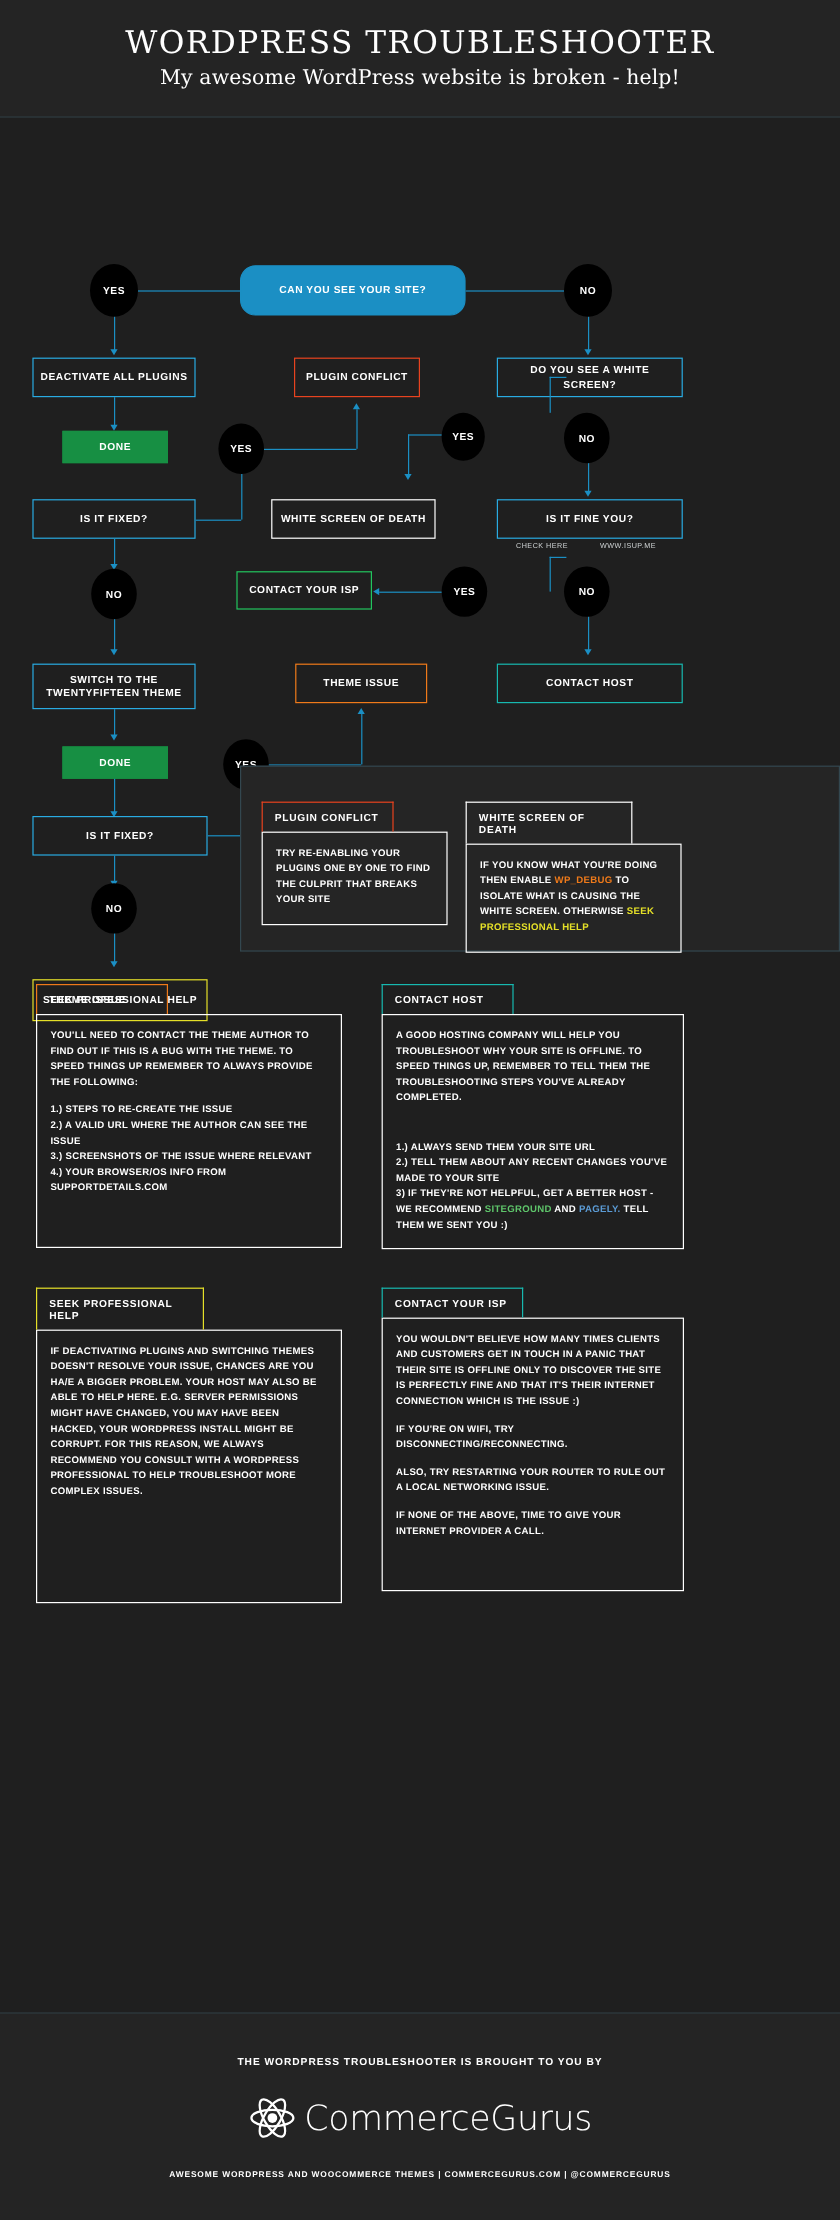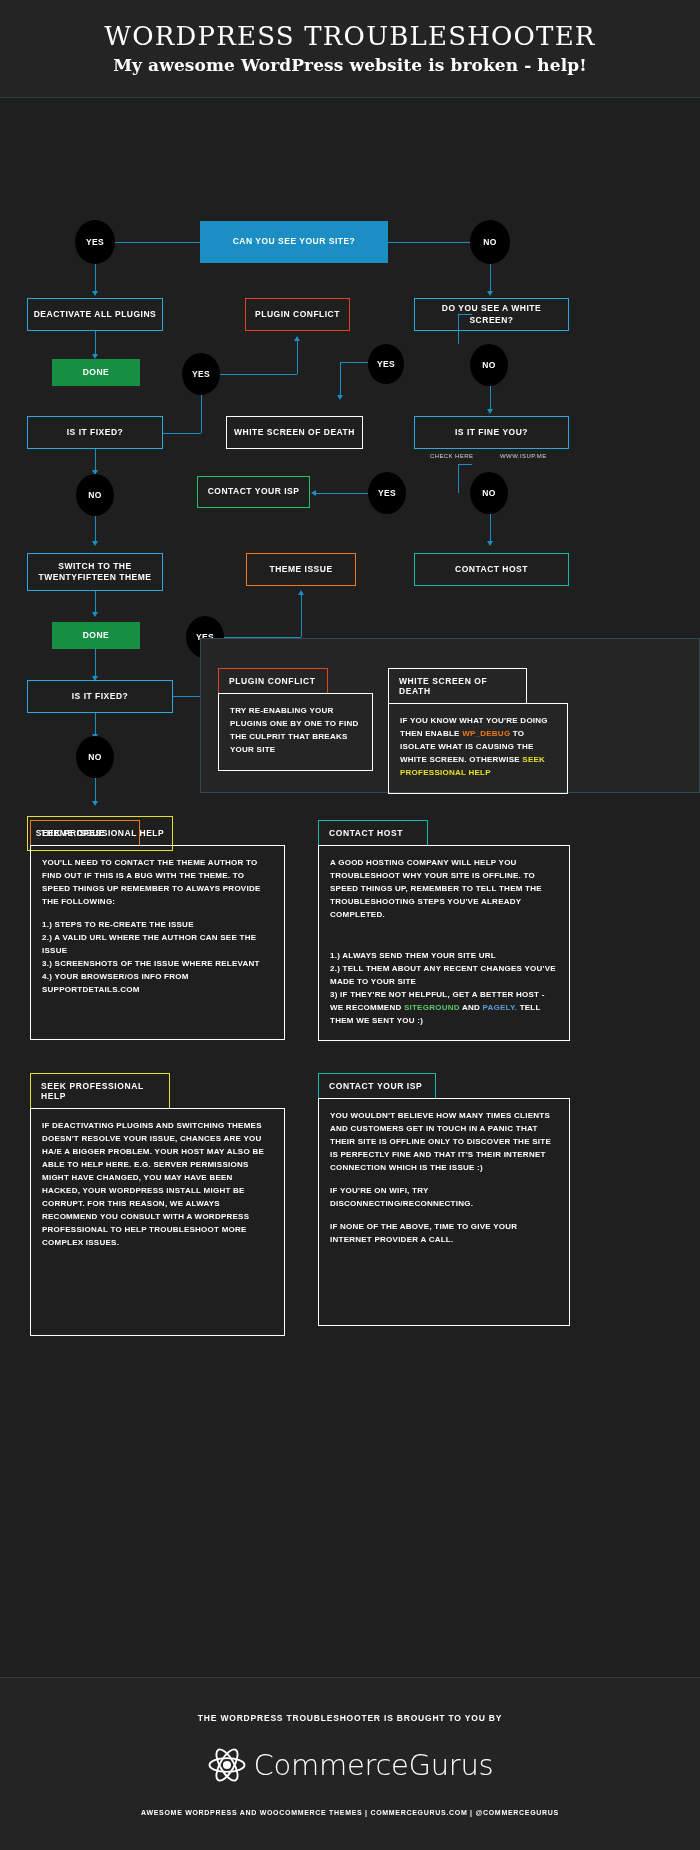--- a/index.html
+++ b/index.html
@@ -19,21 +19,21 @@
     align-items: center; justify-content: center;
     border-bottom: 1px solid #2e3a40;
   }
   #header h1 {
     font-family: "DejaVu Serif", serif;
     font-size: 26px; font-weight: 400; letter-spacing: 1.2px;
     color: #fff; line-height: 1.1;
   }
   #header h2 {
     font-family: "DejaVu Serif", serif;
-    font-size: 17px; font-weight: 700; letter-spacing: .1px;
+    font-size: 17px; font-weight: 400; letter-spacing: .1px;
     color: #fff; margin-top: 5px;
   }
 
   
   #flow { position: relative; height: 536px; }
   #flow .node {
     position: absolute; display: flex; align-items: center;
     justify-content: center; text-align: center;
     font-size: 8.5px; font-weight: 700; letter-spacing: .5px;
     line-height: 1.35; padding: 2px 4px;
@@ -136,21 +136,21 @@
 <div id="header">
   <h1>WORDPRESS TROUBLESHOOTER</h1>
   <h2>My awesome WordPress website is broken - help!</h2>
 </div>
 
 <div id="flow">
 
   <div class="pill" style="left:75px;top:122px;width:40px;height:44px;">
       <span>YES</span>
     </div>
-  <div class="node box solid-blue" style="left:200px;top:123px;width:188px;height:42px;">
+  <div class="node box solid-blue" style="left:200px;top:123px;width:188px;height:42px;border-radius:13px;">
       <span>CAN YOU SEE YOUR SITE?</span>
     </div>
   <div class="pill" style="left:470px;top:122px;width:40px;height:44px;">
       <span>NO</span>
     </div>
   <div class="ln h" style="left:115px;top:144px;width:85px;"></div>
   <div class="ln h" style="left:388px;top:144px;width:82px;"></div>
   <div class="ln v" style="left:95px;top:166px;height:28px;"></div>
   <div class="arw down" style="left:91.5px;top:193px;"></div>
   <div class="ln v" style="left:490px;top:166px;height:28px;"></div>
@@ -338,20 +338,21 @@
   <div class="body c-yellow" style="min-height:228px;">
     <p>IF DEACTIVATING PLUGINS AND SWITCHING THEMES DOESN'T RESOLVE YOUR ISSUE, CHANCES ARE YOU HA/E A BIGGER PROBLEM. YOUR HOST MAY ALSO BE ABLE TO HELP HERE. E.G. SERVER PERMISSIONS MIGHT HAVE CHANGED, YOU MAY HAVE BEEN HACKED, YOUR WORDPRESS INSTALL MIGHT BE CORRUPT. FOR THIS REASON, WE ALWAYS RECOMMEND YOU CONSULT WITH A WORDPRESS PROFESSIONAL TO HELP TROUBLESHOOT MORE COMPLEX ISSUES.</p>
   </div>
 </div>
 
 <div class="card" style="left:318px;top:1073px;width:252px;">
   <div class="tab c-teal" style="width:118px;"><span>CONTACT YOUR ISP</span></div>
   <div class="body c-teal" style="min-height:228px;">
     <p>YOU WOULDN'T BELIEVE HOW MANY TIMES CLIENTS AND CUSTOMERS GET IN TOUCH IN A PANIC THAT THEIR SITE IS OFFLINE ONLY TO DISCOVER THE SITE IS PERFECTLY FINE AND THAT IT'S THEIR INTERNET CONNECTION WHICH IS THE ISSUE :)</p>
     <p>IF YOU'RE ON WIFI, TRY DISCONNECTING/RECONNECTING.</p>
+    <p>ALSO, TRY RESTARTING YOUR ROUTER TO RULE OUT A LOCAL NETWORKING ISSUE.</p>
     <p>IF NONE OF THE ABOVE, TIME TO GIVE YOUR INTERNET PROVIDER A CALL.</p>
   </div>
 </div>
 
 <div id="footer">
   <div class="f-top">THE WORDPRESS TROUBLESHOOTER IS BROUGHT TO YOU BY</div>
   <div class="cg-logo">
     <svg width="40" height="40" viewBox="0 0 64 64">
       <g stroke="#ffffff" stroke-width="3" fill="none">
         <ellipse cx="32" cy="32" rx="28" ry="11"></ellipse>

